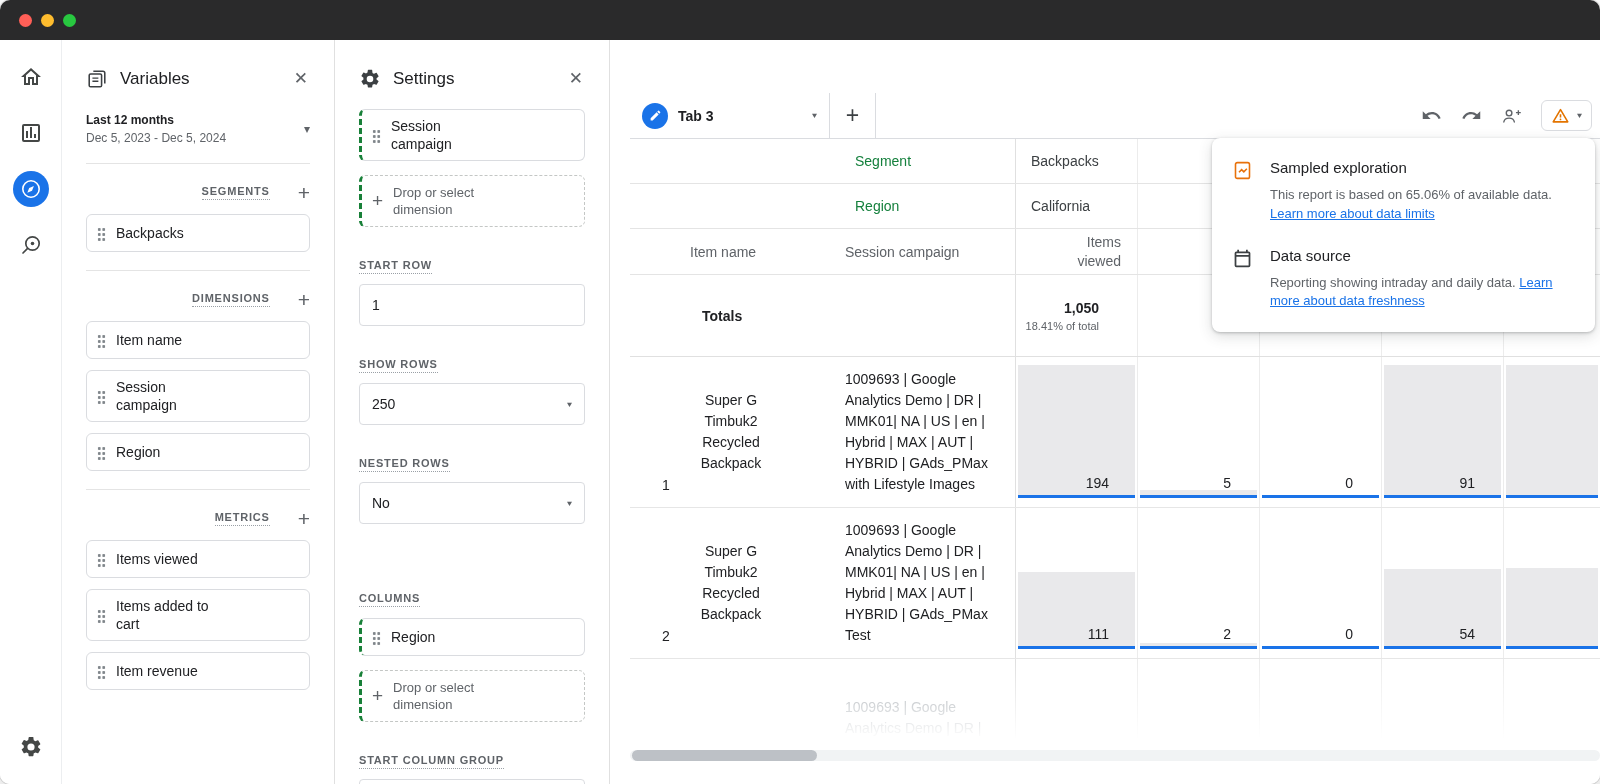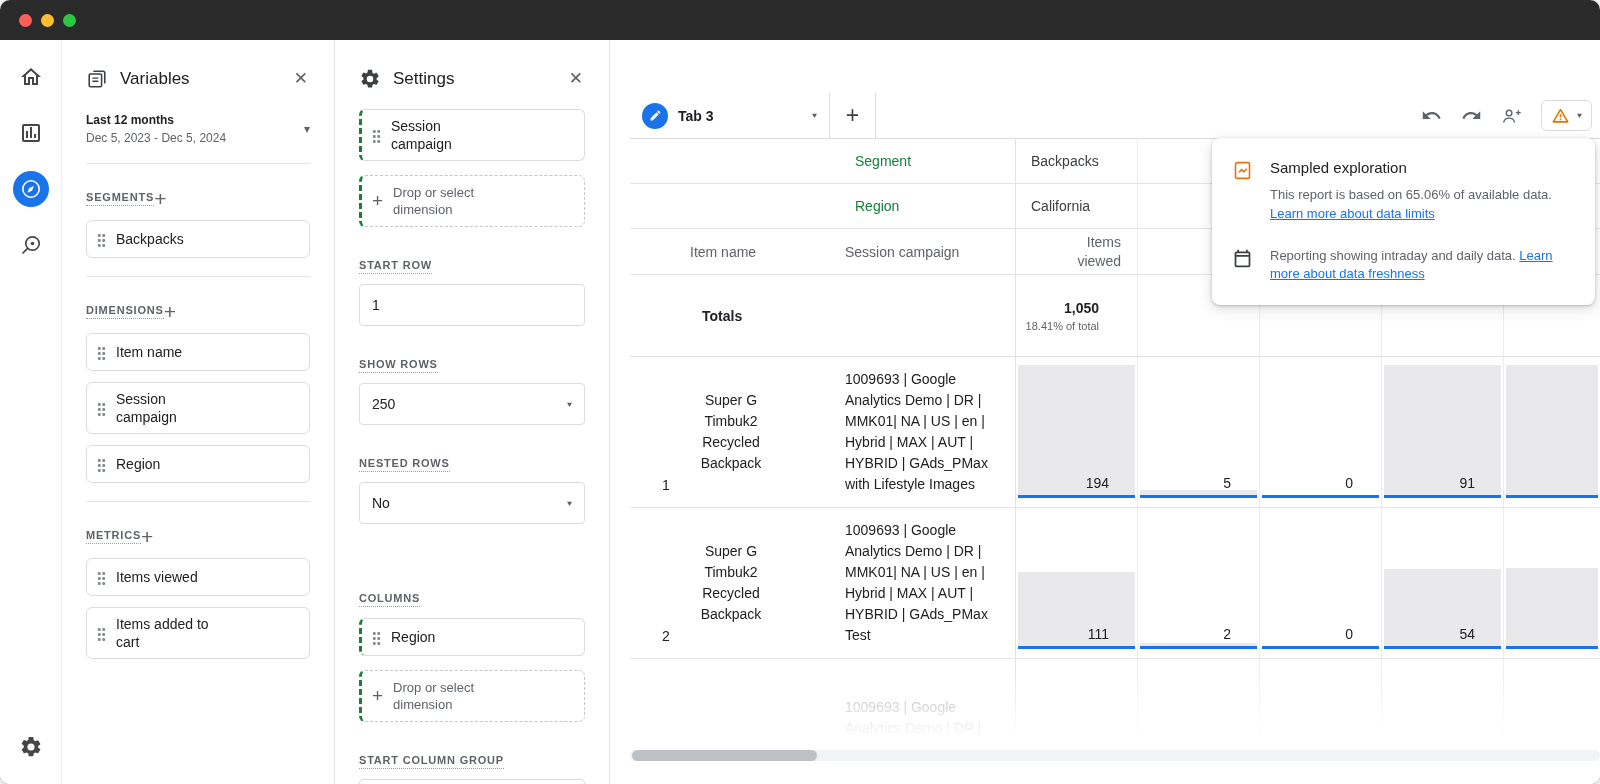--- a/index.html
+++ b/index.html
@@ -20,21 +20,21 @@
   .railbtn svg{width:24px;height:24px}
   .railbtn.active{width:36px;height:36px;border-radius:50%;background:#1a73e8;margin:-3px 0;}
   .railgear{position:absolute;bottom:22px;left:50%;transform:translateX(-50%);}
   
   .panel{background:#fff;border-right:1px solid #e0e0e0;height:744px;overflow:hidden;flex:none;}
   .panel-head{display:flex;align-items:center;gap:12px;padding:26px 22px 16px 24px;}
   .panel-title{font-size:17px;color:#202124;flex:1;}
   .xbtn{font-size:17px;color:#5f6368;cursor:pointer;padding:2px 4px;}
   .panel-body{padding:0 24px;}
   .divider{border-top:1px solid #e4e4e4;margin:18px 0 0 0;}
-  .sect-row{display:flex;align-items:center;justify-content:flex-start;margin-top:24px;}
+  .sect-row{display:flex;align-items:center;justify-content:flex-end;margin-top:18px;gap:28px;}
   .sect-label{font-size:11px;letter-spacing:.8px;color:#5f6368;font-weight:700;
     border-bottom:1px dotted #9aa0a6;padding-bottom:2px;display:inline-block;}
   .plusbtn{font-size:21px;color:#5f6368;font-weight:300;cursor:pointer;line-height:1;}
   .chip{display:flex;align-items:center;gap:10px;border:1px solid #dadce0;border-radius:6px;
     background:#fff;min-height:38px;padding:7px 10px;margin-top:11px;cursor:grab;}
   .chip .label{font-size:14px;color:#202124;max-width:105px;line-height:18px;}
   .handle{width:9px;height:15px;flex:none;
     background-image:radial-gradient(circle,#80868b 1.3px,transparent 1.5px);
     background-size:4.5px 5px;background-position:0 1px;}
   
@@ -212,20 +212,24 @@
           <span class="plusbtn">+</span>
         </div>
         <div class="chip">
           <span class="handle"></span>
           <span class="label">Items viewed</span>
         </div>
         <div class="chip">
           <span class="handle"></span>
           <span class="label">Items added to cart</span>
         </div>
+        <div class="chip">
+          <span class="handle"></span>
+          <span class="label">Item revenue</span>
+        </div>
       </div>
     </aside>
 
     <aside class="panel" style="width:275px">
       <div class="panel-head">
         <svg width="22" height="22" viewBox="0 0 24 24">
             <path d="M19.14 12.94c.04-.3.06-.61.06-.94s-.02-.64-.07-.94l2.03-1.58a.5.5 0 0 0 .12-.64l-1.92-3.32a.5.5 0 0 0-.61-.22l-2.39.96a7.3 7.3 0 0 0-1.62-.94l-.36-2.54A.5.5 0 0 0 13.89 2h-3.78a.5.5 0 0 0-.49.42l-.36 2.54c-.59.24-1.13.56-1.62.94l-2.39-.96a.5.5 0 0 0-.61.22L2.72 8.48a.5.5 0 0 0 .12.64l2.03 1.58c-.05.3-.07.63-.07.94s.02.64.07.94l-2.03 1.58a.5.5 0 0 0-.12.64l1.92 3.32c.14.24.42.34.61.22l2.39-.96c.49.38 1.03.7 1.62.94l.36 2.54c.04.24.25.42.49.42h3.78c.24 0 .45-.18.49-.42l.36-2.54c.59-.24 1.13-.56 1.62-.94l2.39.96c.23.09.47 0 .61-.22l1.92-3.32a.5.5 0 0 0-.12-.64l-2.01-1.58zM12 15.6A3.6 3.6 0 1 1 15.6 12 3.6 3.6 0 0 1 12 15.6z" fill="#3c4043"></path>
           </svg>
         <span class="panel-title">Settings</span>
         <span class="xbtn">✕</span>
@@ -484,20 +488,21 @@
             <span class="pop-link">Learn more about data limits</span>
           </div>
         </div>
         <div class="pop-item">
           <div class="pop-ico">
             <svg viewBox="0 0 24 24">
               <path d="M19 4h-1V2h-2v2H8V2H6v2H5a2 2 0 0 0-2 2v14a2 2 0 0 0 2 2h14a2 2 0 0 0 2-2V6a2 2 0 0 0-2-2zm0 16H5V10h14v10zM5 8V6h14v2H5z" fill="#3c4043"></path>
             </svg>
           </div>
           <div>
+            <div class="pop-title">Data source</div>
             <div class="pop-body"><span>Reporting showing intraday and daily data. </span><span class="pop-link">Learn more about data freshness</span></div>
           </div>
         </div>
       </div>
 
     </main>
   </div>
 </div>
 
 </body></html>

